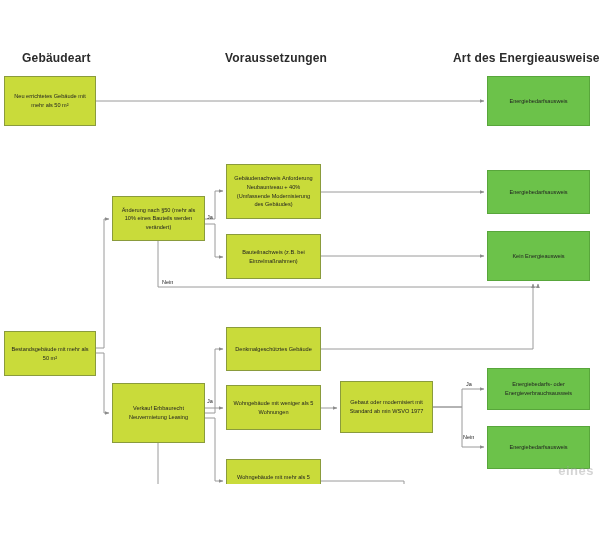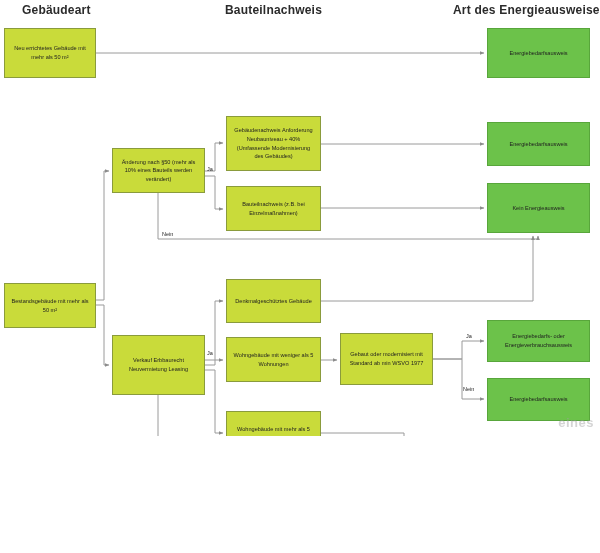--- a/index.html
+++ b/index.html
@@ -9,20 +9,21 @@
   }
   body {
     font-family: "Liberation Sans", sans-serif;
   }
   #canvas {
     position: relative;
     width: 600px;
     height: 436px;
     background: #ffffff;
     overflow: hidden;
+    margin-top: 48px;
   }
   .col-header {
     position: absolute;
     font-size: 12px;
     font-weight: bold;
     color: #2b2b2b;
     letter-spacing: 0.2px;
     white-space: nowrap;
   }
   .node {
@@ -119,21 +120,21 @@
 
       <path d="M433,359 L462,359 L462,399 L484,399"></path>
 
       <path d="M321,433 L404,433 L404,461 L484,461"></path>
 
       <path d="M158,395 L158,529 L484,529"></path>
     </g>
   </svg>
 
   <div class="col-header" style="left:22px; top:3px;">Gebäudeart</div>
-  <div class="col-header" style="left:225px; top:3px;">Bauteilnachweis</div>
+  <div class="col-header" style="left:225px; top:3px;">Voraussetzungen</div>
   <div class="col-header" style="left:453px; top:3px;">Art des Energieausweises</div>
 
   <div class="node cond" style="left:4px; top:28px; width:92px; height:50px;">
     <span>Neu errichtetes Gebäude mit mehr als 50 m²</span>
   </div>
 
   <div class="node cond" style="left:4px; top:283px; width:92px; height:45px;">
     <span>Bestandsgebäude mit mehr als 50 m²</span>
   </div>
 

